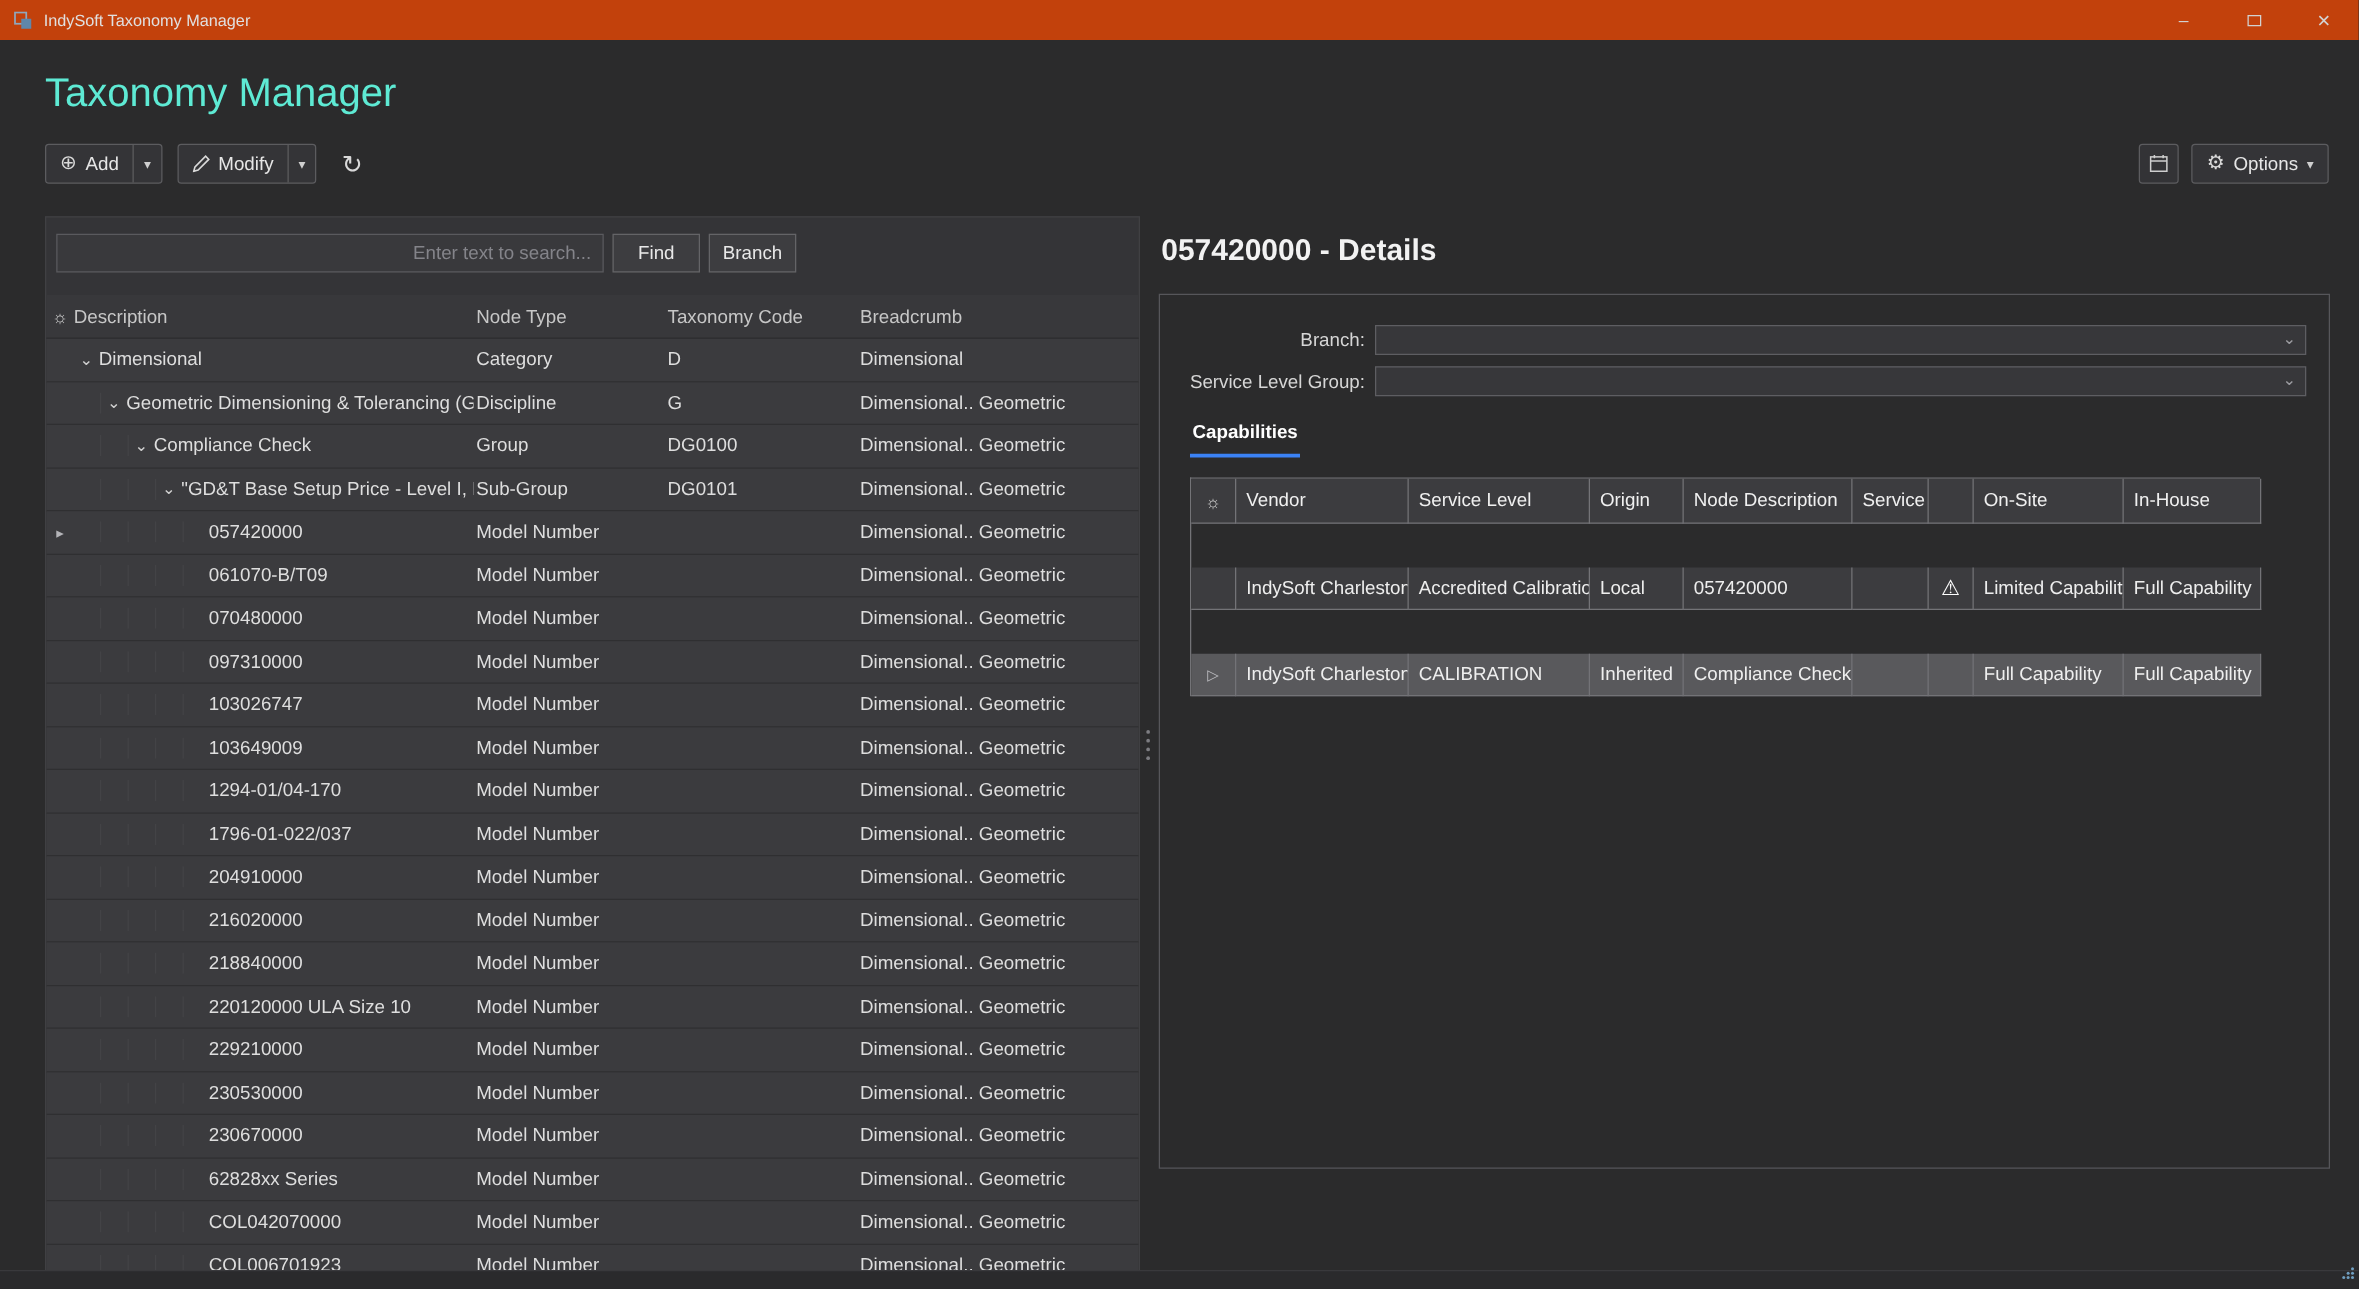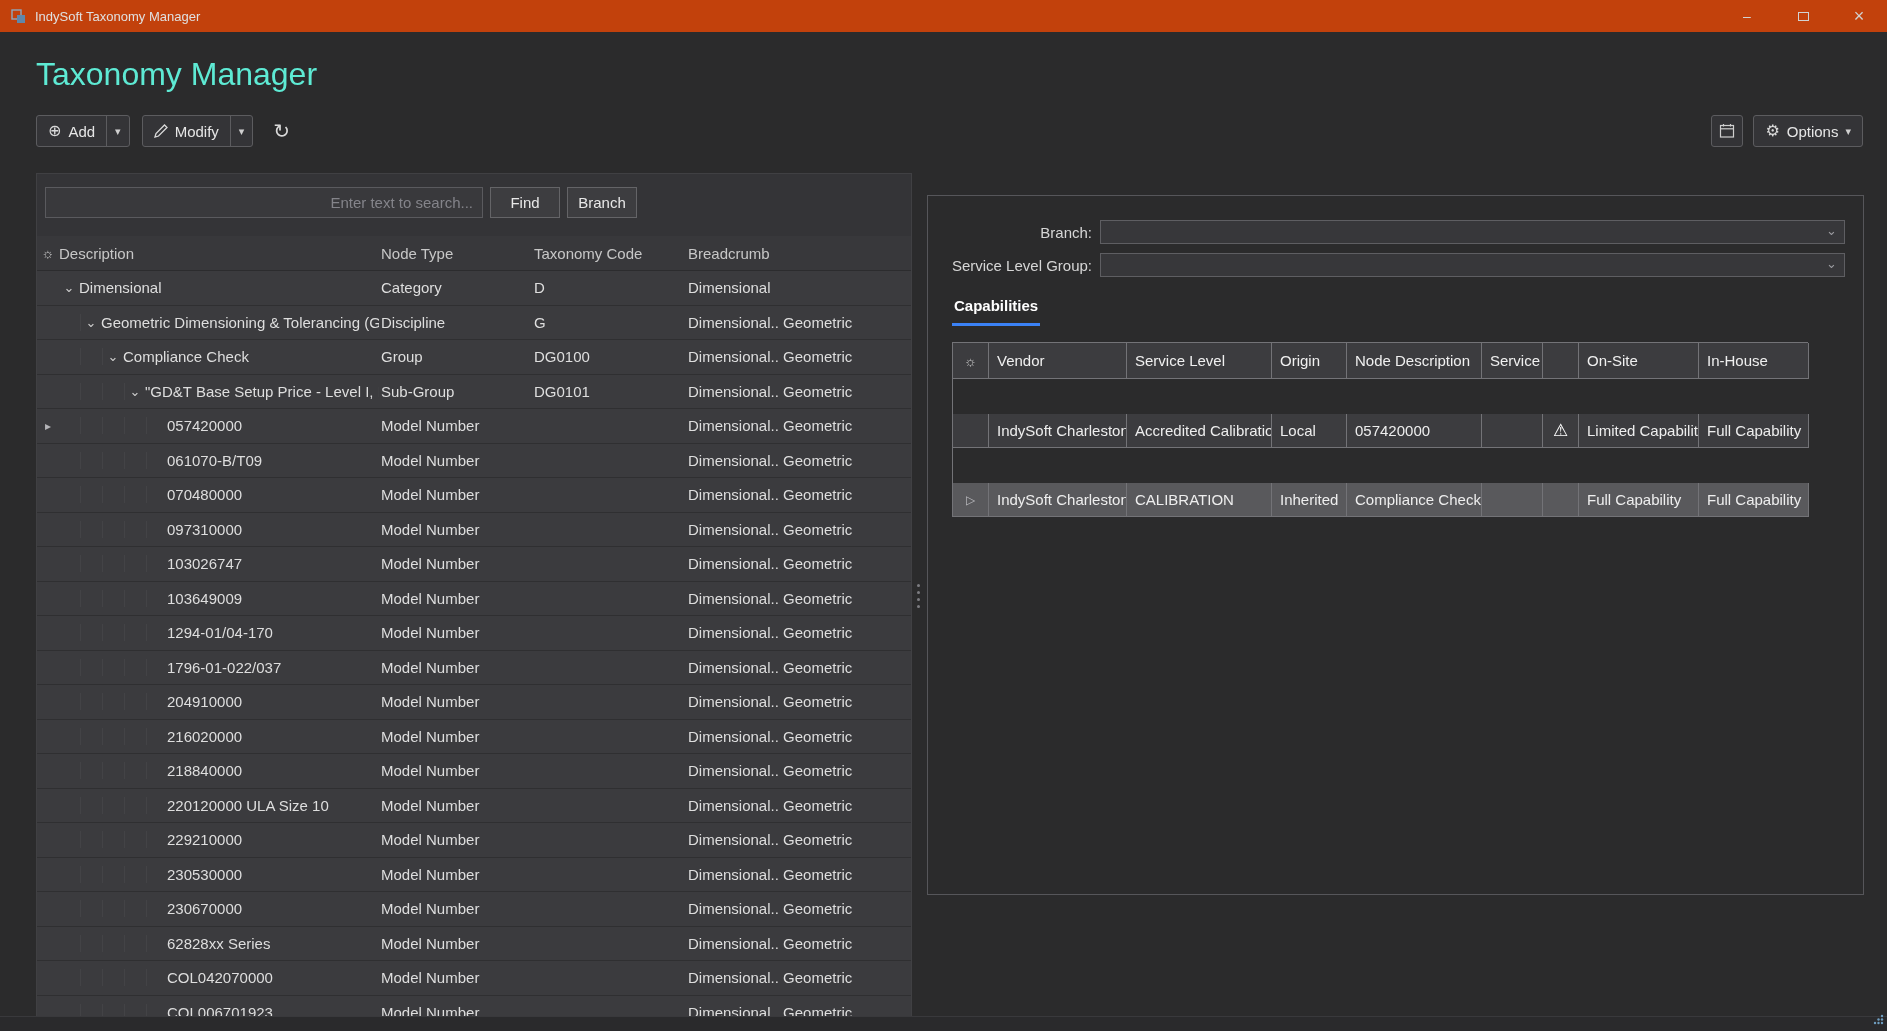--- a/index.html
+++ b/index.html
@@ -488,20 +488,21 @@
   <div class="splitter">
     <span class="dots">
         <i></i>
         <i></i>
         <i></i>
         <i></i>
       </span>
   </div>
 
   <div class="right-panel">
+    <div class="details-title">057420000 - Details</div>
     <div class="groupbox">
       <div class="field-row">
         <span class="field-label">Branch:</span>
         <span class="selectbox">
           <span></span>
           <span class="sel-chev">⌄</span>
         </span>
       </div>
       <div class="field-row">
         <span class="field-label">Service Level Group:</span>

